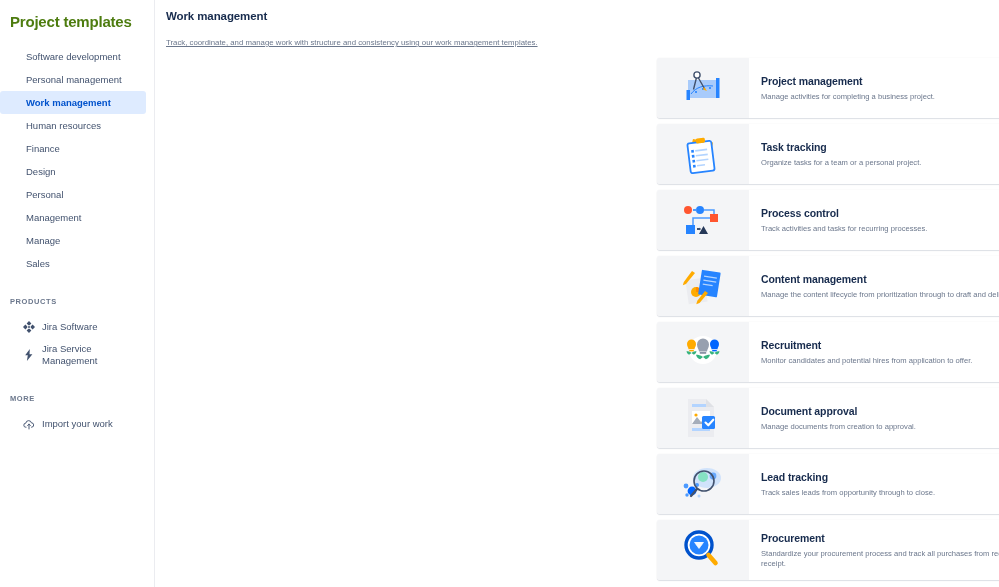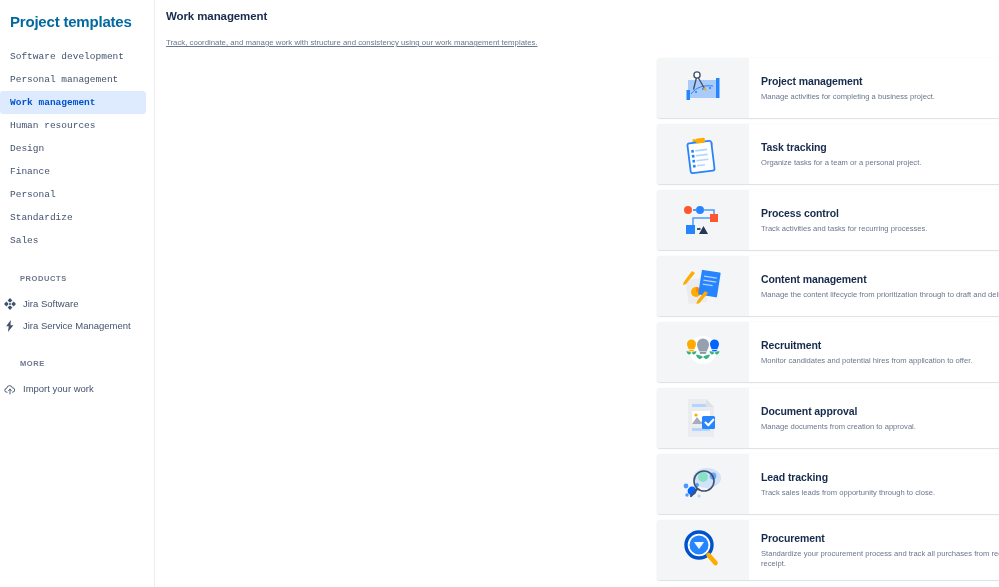--- a/index.html
+++ b/index.html
@@ -14,46 +14,45 @@
   
   .sidebar {
     width: 155px; height: 587px;
     background: #ffffff;
     border-right: 1px solid #ebecf0;
     padding-top: 8px;
     flex: 0 0 155px;
     position: relative;
   }
   .sb-title {
-    font-size: 15px; font-weight: bold; color: #0369a1;
+    font-size: 15px; font-weight: bold; color: #4d7c0f;
     padding: 4px 10px 0 10px; letter-spacing: -0.2px;
     line-height: 20px;
   }
   .sb-nav { margin-top: 13px; }
   .sb-item {
     display: block;
     font-size: 9.5px; color: #42526e;
-    padding: 6px 10px 6px 10px;
+    padding: 6px 10px 6px 26px;
     line-height: 11px;
     cursor: pointer;
     border-radius: 3px;
     margin: 0 8px 0 0;
-    font-family: Liberation Mono, monospace;
   }
   .sb-item.selected {
     background: #deebff; color: #0052cc; font-weight: bold;
   }
   .sb-section-label {
     font-size: 7.5px; color: #6b778c; letter-spacing: 0.6px;
     font-weight: bold; text-transform: uppercase;
-    padding: 0 20px; margin-top: 22px; margin-bottom: 10px;
+    padding: 0 10px; margin-top: 22px; margin-bottom: 10px;
   }
   .sb-prod {
     display: flex; align-items: center; gap: 7px;
-    padding: 5px 4px; font-size: 9.5px; color: #42526e;
+    padding: 5px 23px; font-size: 9.5px; color: #42526e;
     cursor: pointer; line-height: 12px;
   }
   .sb-prod .ico { width: 12px; height: 12px; flex: 0 0 12px;
     display: flex; align-items: center; justify-content: center; }
   .sb-prod .ico svg { display: block; }
 
   
   .main {
     flex: 1 1 auto; height: 587px; overflow: hidden;
     background: #ffffff; position: relative;
@@ -104,24 +103,25 @@
 
 <div class="app">
 
   <aside class="sidebar">
     <div class="sb-title">Project templates</div>
     <nav class="sb-nav">
         <div class="sb-item"><span>Software development</span></div>
         <div class="sb-item"><span>Personal management</span></div>
         <div class="sb-item selected"><span>Work management</span></div>
         <div class="sb-item"><span>Human resources</span></div>
+        <div class="sb-item"><span>Finance</span></div>
         <div class="sb-item"><span>Design</span></div>
-        <div class="sb-item"><span>Finance</span></div>
         <div class="sb-item"><span>Personal</span></div>
-        <div class="sb-item"><span>Standardize</span></div>
+        <div class="sb-item"><span>Management</span></div>
+        <div class="sb-item"><span>Manage</span></div>
         <div class="sb-item"><span>Sales</span></div>
       </nav>
     <div class="sb-section-label">PRODUCTS</div>
     <div>
         <div class="sb-prod">
           <span class="ico">
             <svg width="12" height="12" viewBox="0 0 12 12">
               <path fill="#42526E" d="M6 0l2.4 2.4L6 4.8 3.6 2.4 6 0zM2.4 3.6L4.8 6 2.4 8.4 0 6l2.4-2.4zM9.6 3.6L12 6 9.6 8.4 7.2 6l2.4-2.4zM6 7.2l2.4 2.4L6 12 3.6 9.6 6 7.2z"></path>
               <circle cx="6" cy="6" r="1.5" fill="#fff"></circle>
               <circle cx="6" cy="6" r="1" fill="#42526E"></circle>

